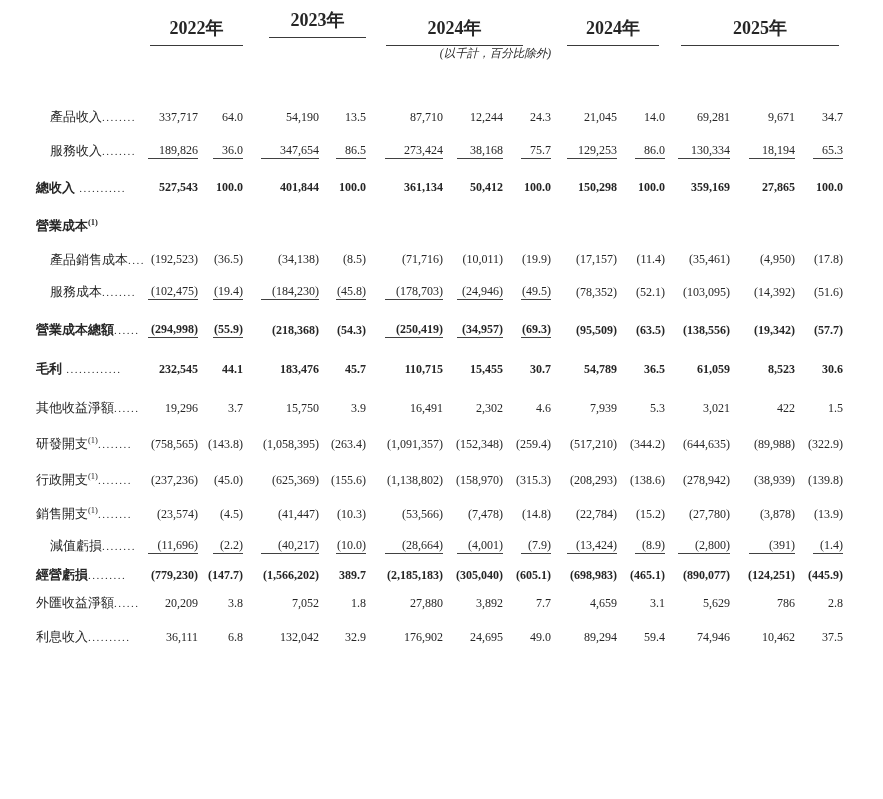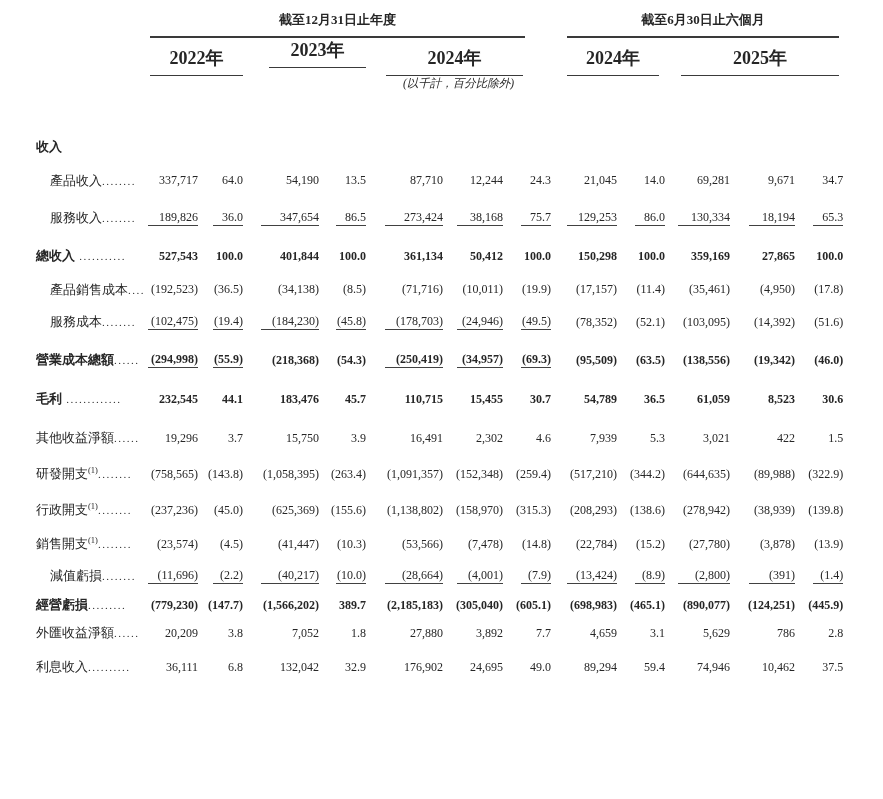--- a/index.html
+++ b/index.html
@@ -30,21 +30,21 @@
         border-bottom:1.5px solid #3a3a3a; padding-bottom:5px; white-space:nowrap; }
   .yr1 { margin:0 0 0 2px; }
   .yr2 { margin:0 0 8px 26px; }
   .yr3 { margin:0 28px 0 20px; }
   .yr4 { margin:0 6px 0 16px; }
   .yr5 { margin:0 4px 0 16px; }
 
   .r-units td { font-style:italic; font-size:12px; text-align:center;
                 padding-bottom:2px; white-space:nowrap; }
   .note { font-style:italic; font-size:11.5px; white-space:nowrap; }
-  .note-l { text-align:center; }
+  .note-l { text-align:right; }
   .note-c { text-align:center; }
 
   
   tbody td { vertical-align:middle; }
   tbody tr:nth-child(1){height:30px} tbody tr:nth-child(2){height:37px}
   tbody tr:nth-child(3){height:37px} tbody tr:nth-child(4){height:40px}
   tbody tr:nth-child(5){height:27px} tbody tr:nth-child(6){height:38px}
   tbody tr:nth-child(7){height:38px} tbody tr:nth-child(8){height:40px}
   tbody tr:nth-child(9){height:38px} tbody tr:nth-child(10){height:35px}
   tbody tr:nth-child(11){height:36px} tbody tr:nth-child(12){height:32px}
@@ -80,29 +80,20 @@
         <col style="width:77px">
       <col style="width:60px">
         <col style="width:48px">
         <col style="width:66px">
       <col style="width:48px">
         <col style="width:65px">
         <col style="width:65px">
       <col style="width:48px">
     </colgroup>
     <thead>
-      <tr class="r-grp">
-        <td></td>
-        <td colspan="7">
-          <div class="grp grp-annual">截至12月31日止年度</div>
-        </td>
-        <td colspan="5">
-          <div class="grp grp-interim">截至6月30日止六個月</div>
-        </td>
-      </tr>
       <tr class="r-yr">
         <td></td>
         <td colspan="2">
             <div class="yr yr1">2022年</div>
           </td>
         <td colspan="2">
             <div class="yr yr2">2023年</div>
           </td>
         <td colspan="3">
             <div class="yr yr3">2024年</div>
@@ -117,35 +108,20 @@
       <tr class="r-note">
         <td colspan="5"></td>
         <td colspan="3" class="note note-l">(以千計，百分比除外)</td>
         <td colspan="5"></td>
       </tr>
       <tr class="r-spacer">
         <td colspan="13"></td>
       </tr>
     </thead>
     <tbody>
-        <tr class="bold">
-          <td class="lbl"><span>收入</span></td>
-          <td class="num c1"></td>
-          <td class="num c2"></td>
-          <td class="num c3"></td>
-          <td class="num c4"></td>
-          <td class="num c5"></td>
-          <td class="num c6"></td>
-          <td class="num c7"></td>
-          <td class="num c8"></td>
-          <td class="num c9"></td>
-          <td class="num c10"></td>
-          <td class="num c11"></td>
-          <td class="num c12"></td>
-        </tr>
         <tr>
           <td class="lbl ind"><span>產品收入</span><span class="dots">........</span></td>
           <td class="num c1"><span class="v">337,717</span></td>
           <td class="num c2"><span class="v">64.0</span></td>
           <td class="num c3"><span class="v">54,190</span></td>
           <td class="num c4"><span class="v">13.5</span></td>
           <td class="num c5"><span class="v">87,710</span></td>
           <td class="num c6"><span class="v">12,244</span></td>
           <td class="num c7"><span class="v">24.3</span></td>
           <td class="num c8"><span class="v">21,045</span></td>
@@ -177,20 +153,35 @@
           <td class="num c4"><span class="v">100.0</span></td>
           <td class="num c5"><span class="v">361,134</span></td>
           <td class="num c6"><span class="v">50,412</span></td>
           <td class="num c7"><span class="v">100.0</span></td>
           <td class="num c8"><span class="v">150,298</span></td>
           <td class="num c9"><span class="v">100.0</span></td>
           <td class="num c10"><span class="v">359,169</span></td>
           <td class="num c11"><span class="v">27,865</span></td>
           <td class="num c12"><span class="v">100.0</span></td>
         </tr>
+        <tr class="bold">
+          <td class="lbl"><span>營業成本</span><sup>(1)</sup></td>
+          <td class="num c1"></td>
+          <td class="num c2"></td>
+          <td class="num c3"></td>
+          <td class="num c4"></td>
+          <td class="num c5"></td>
+          <td class="num c6"></td>
+          <td class="num c7"></td>
+          <td class="num c8"></td>
+          <td class="num c9"></td>
+          <td class="num c10"></td>
+          <td class="num c11"></td>
+          <td class="num c12"></td>
+        </tr>
         <tr>
           <td class="lbl ind"><span>產品銷售成本</span><span class="dots">....</span></td>
           <td class="num c1"><span class="v">(192,523)</span></td>
           <td class="num c2"><span class="v">(36.5)</span></td>
           <td class="num c3"><span class="v">(34,138)</span></td>
           <td class="num c4"><span class="v">(8.5)</span></td>
           <td class="num c5"><span class="v">(71,716)</span></td>
           <td class="num c6"><span class="v">(10,011)</span></td>
           <td class="num c7"><span class="v">(19.9)</span></td>
           <td class="num c8"><span class="v">(17,157)</span></td>
@@ -220,21 +211,21 @@
           <td class="num c2 ul"><span class="v">(55.9)</span></td>
           <td class="num c3"><span class="v">(218,368)</span></td>
           <td class="num c4"><span class="v">(54.3)</span></td>
           <td class="num c5 ul"><span class="v">(250,419)</span></td>
           <td class="num c6 ul"><span class="v">(34,957)</span></td>
           <td class="num c7 ul"><span class="v">(69.3)</span></td>
           <td class="num c8"><span class="v">(95,509)</span></td>
           <td class="num c9"><span class="v">(63.5)</span></td>
           <td class="num c10"><span class="v">(138,556)</span></td>
           <td class="num c11"><span class="v">(19,342)</span></td>
-          <td class="num c12"><span class="v">(46.0)</span></td>
+          <td class="num c12"><span class="v">(57.7)</span></td>
         </tr>
         <tr class="bold">
           <td class="lbl"><span>毛利</span><span class="dots"> .............</span></td>
           <td class="num c1"><span class="v">232,545</span></td>
           <td class="num c2"><span class="v">44.1</span></td>
           <td class="num c3"><span class="v">183,476</span></td>
           <td class="num c4"><span class="v">45.7</span></td>
           <td class="num c5"><span class="v">110,715</span></td>
           <td class="num c6"><span class="v">15,455</span></td>
           <td class="num c7"><span class="v">30.7</span></td>

